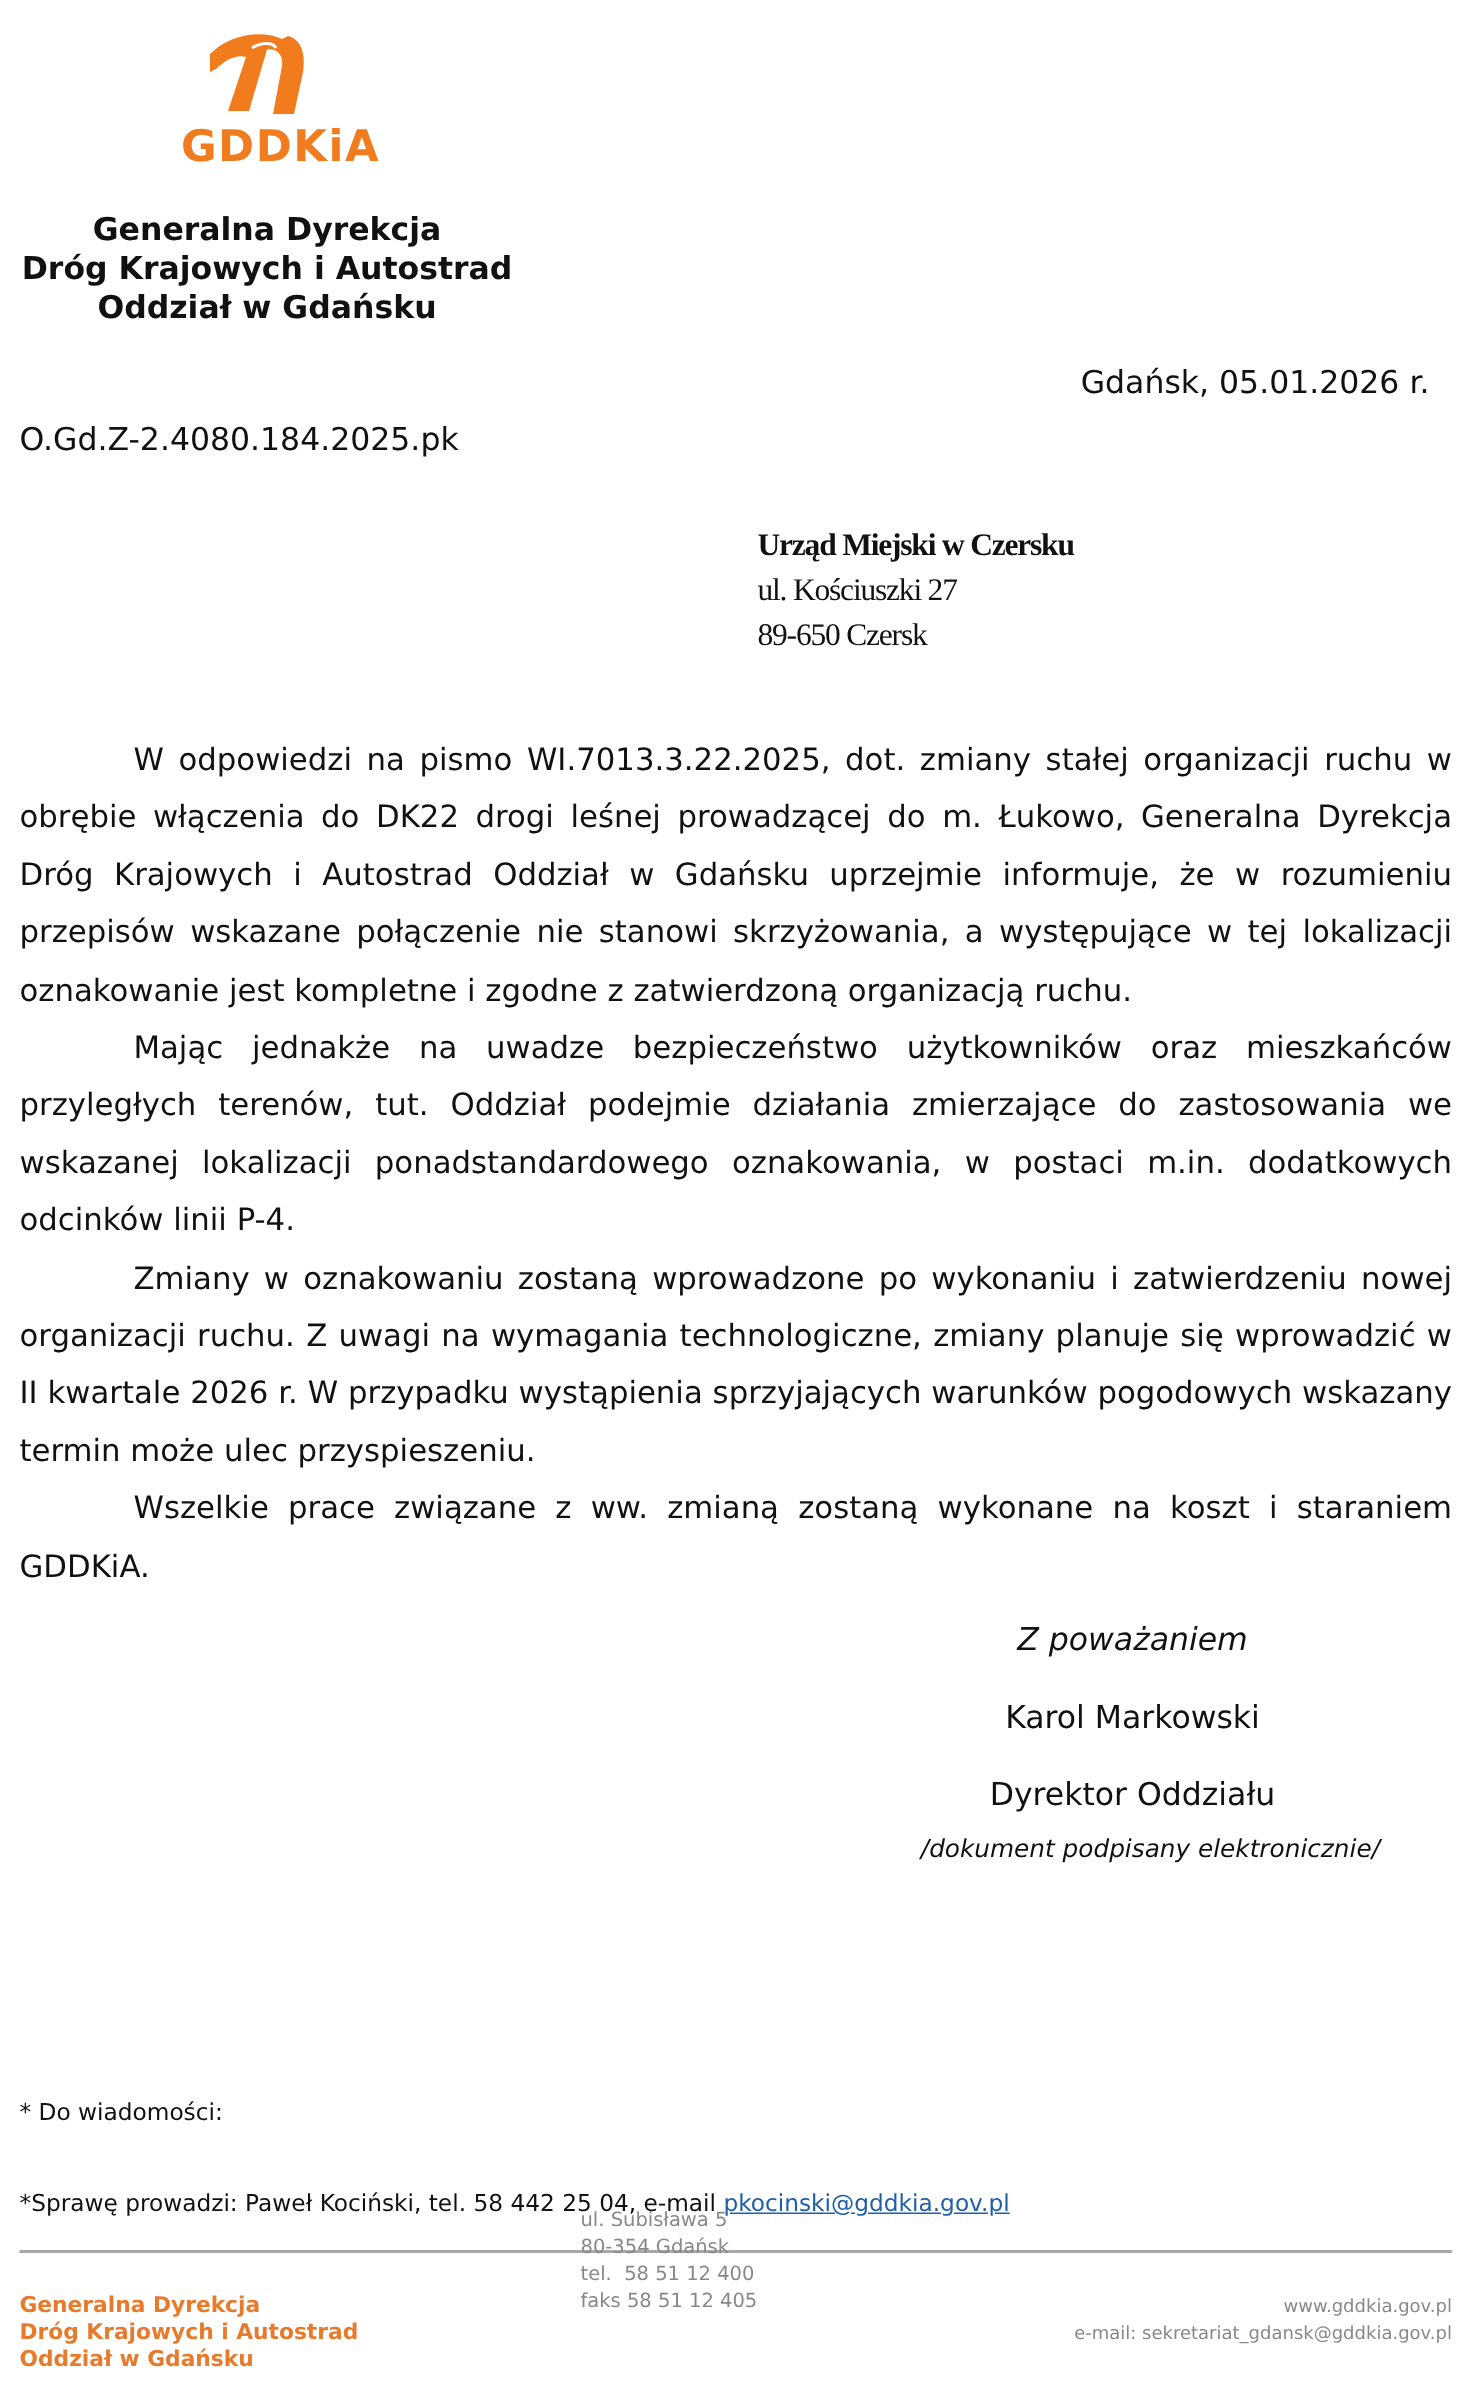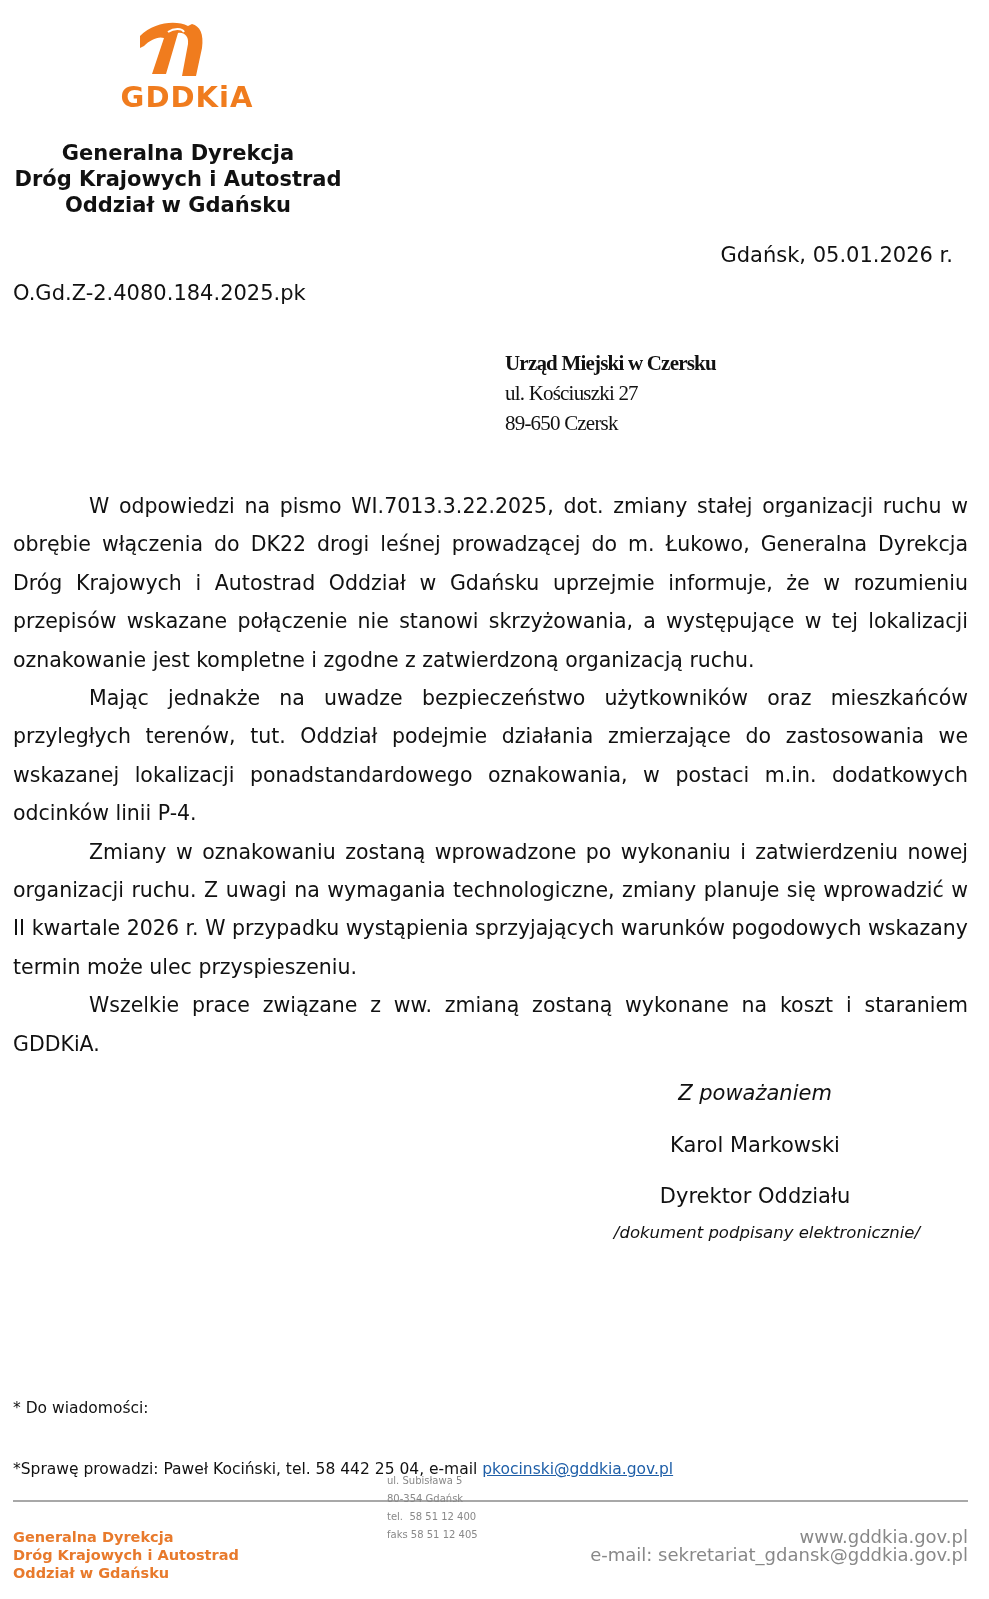--- a/index.html
+++ b/index.html
@@ -23,22 +23,22 @@
   .closing { top: 1081px; font-style: italic; }
   .signer { top: 1133px; }
   .position { top: 1184px; }
   .esig { top: 1223px; font-style: italic; font-size: 16.5px; text-align: right; }
   .notes { left: 13px; top: 1398px; font-size: 15.5px; line-height: 21px; }
   .handler { left: 13px; top: 1460px; font-size: 15.5px; }
   .handler a { color: #1f5fa8; text-decoration: underline; }
   .rule { left: 13px; top: 1500px; width: 955px; height: 0; border-top: 2px solid #a8a8a8; }
   .foot-left { left: 13px; top: 1528px; font-weight: bold; font-size: 14.5px;
                line-height: 18px; color: #e87a2c; }
-  .foot-mid { left: 387px; top: 1472px; font-size: 10px; line-height: 18px; color: #888; }
-  .foot-right { right: 21px; top: 1528px; font-size: 18px; line-height: 18px;
+  .foot-mid { left: 387px; top: 1472px; font-size: 13px; line-height: 18px; color: #888; }
+  .foot-right { right: 21px; top: 1528px; font-size: 12px; line-height: 18px;
                 color: #888; text-align: right; }
 </style>
 </head>
 <body>
 
 <div class="abs logo">
   <svg width="150" height="62" viewBox="0 0 150 62" style="position:absolute;left:0;top:0">
     <path d="M44 18 C58 4, 80 2, 92 8 L96 6 C104 8, 108 16, 106 30 L100 58 L86 58 L92 26 C93 18, 88 14, 82 15 L70 56 L56 56 L68 20 C62 18, 54 22, 48 28 L44 30 Z" fill="#f07c1e"></path>
     <path d="M72 14 C78 10, 86 10, 88 14" stroke="#fff" stroke-width="2" fill="none"></path>
   </svg>

